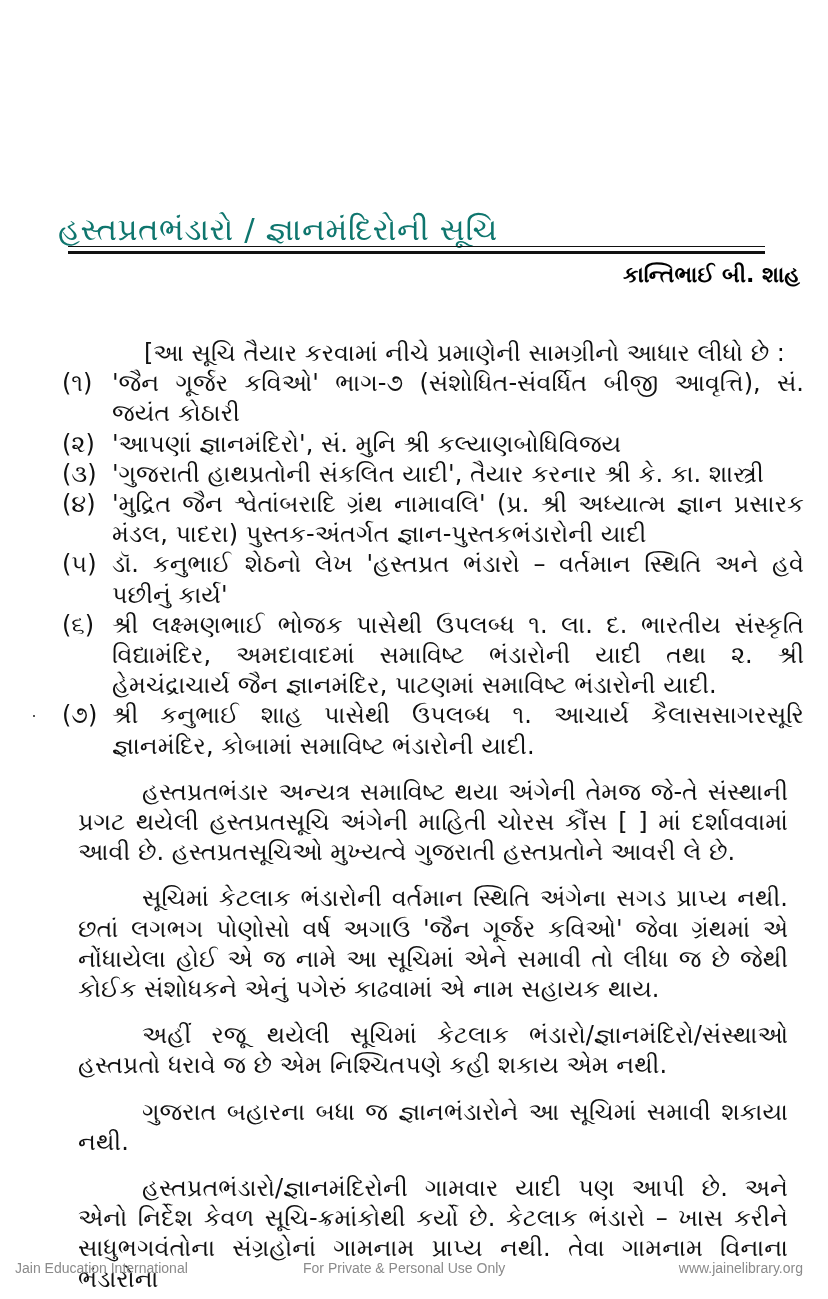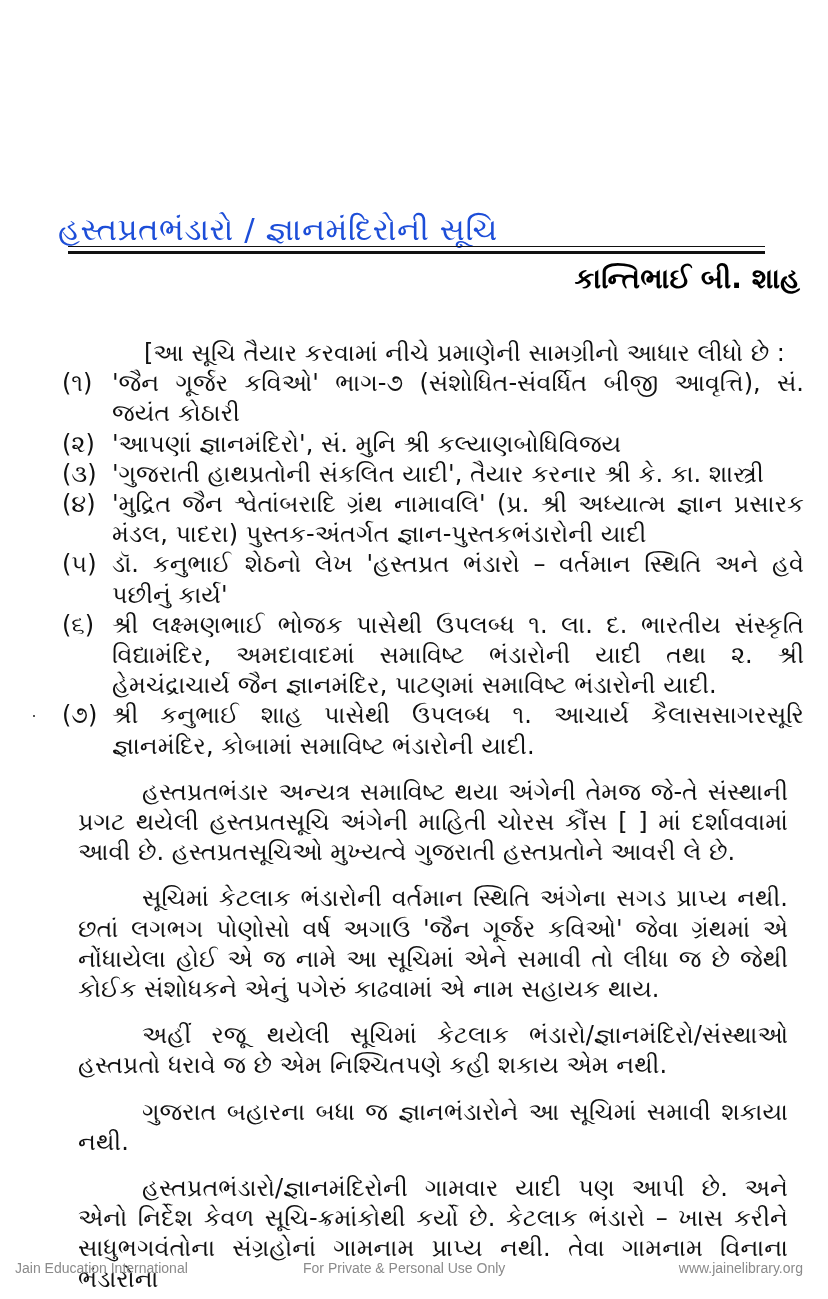--- a/index.html
+++ b/index.html
@@ -3,31 +3,31 @@
   <meta charset="utf-8">
   <style>
     html, body { margin: 0; padding: 0; background: #ffffff; }
     body {
       width: 828px; height: 1299px; position: relative; overflow: hidden;
       font-family: "DejaVu Sans", sans-serif; color: #111;
     }
     .page-title {
       position: absolute; left: 58px; top: 190px;
       font-size: 31px; font-weight: normal; letter-spacing: 0.5px;
-      white-space: nowrap; color: #1d4ed8;
+      white-space: nowrap; color: #0f766e;
     }
     .title-rule-thin {
       position: absolute; left: 68px; width: 697px; top: 246px; height: 1px; background: #111;
     }
     .title-rule-thick {
       position: absolute; left: 68px; width: 697px; top: 251px; height: 3px; background: #111;
     }
     .author {
       position: absolute; right: 28px; top: 262px;
-      font-size: 28px; font-weight: bold; white-space: nowrap; color: #000;
+      font-size: 22px; font-weight: bold; white-space: nowrap; color: #000;
     }
     .body-text {
       position: absolute; left: 62px; width: 742px; top: 338px;
       font-size: 24px; line-height: 30.2px; color: #111;
     }
     .intro { margin: 0; padding-left: 82px; }
     .src-list { list-style: none; margin: 0; padding: 0; }
     .src-item { display: flex; margin: 0; padding-left: 0; }
     .src-num { width: 50px; flex: 0 0 50px; padding-left: 0; }
     .src-text { flex: 1; text-align: justify; }

